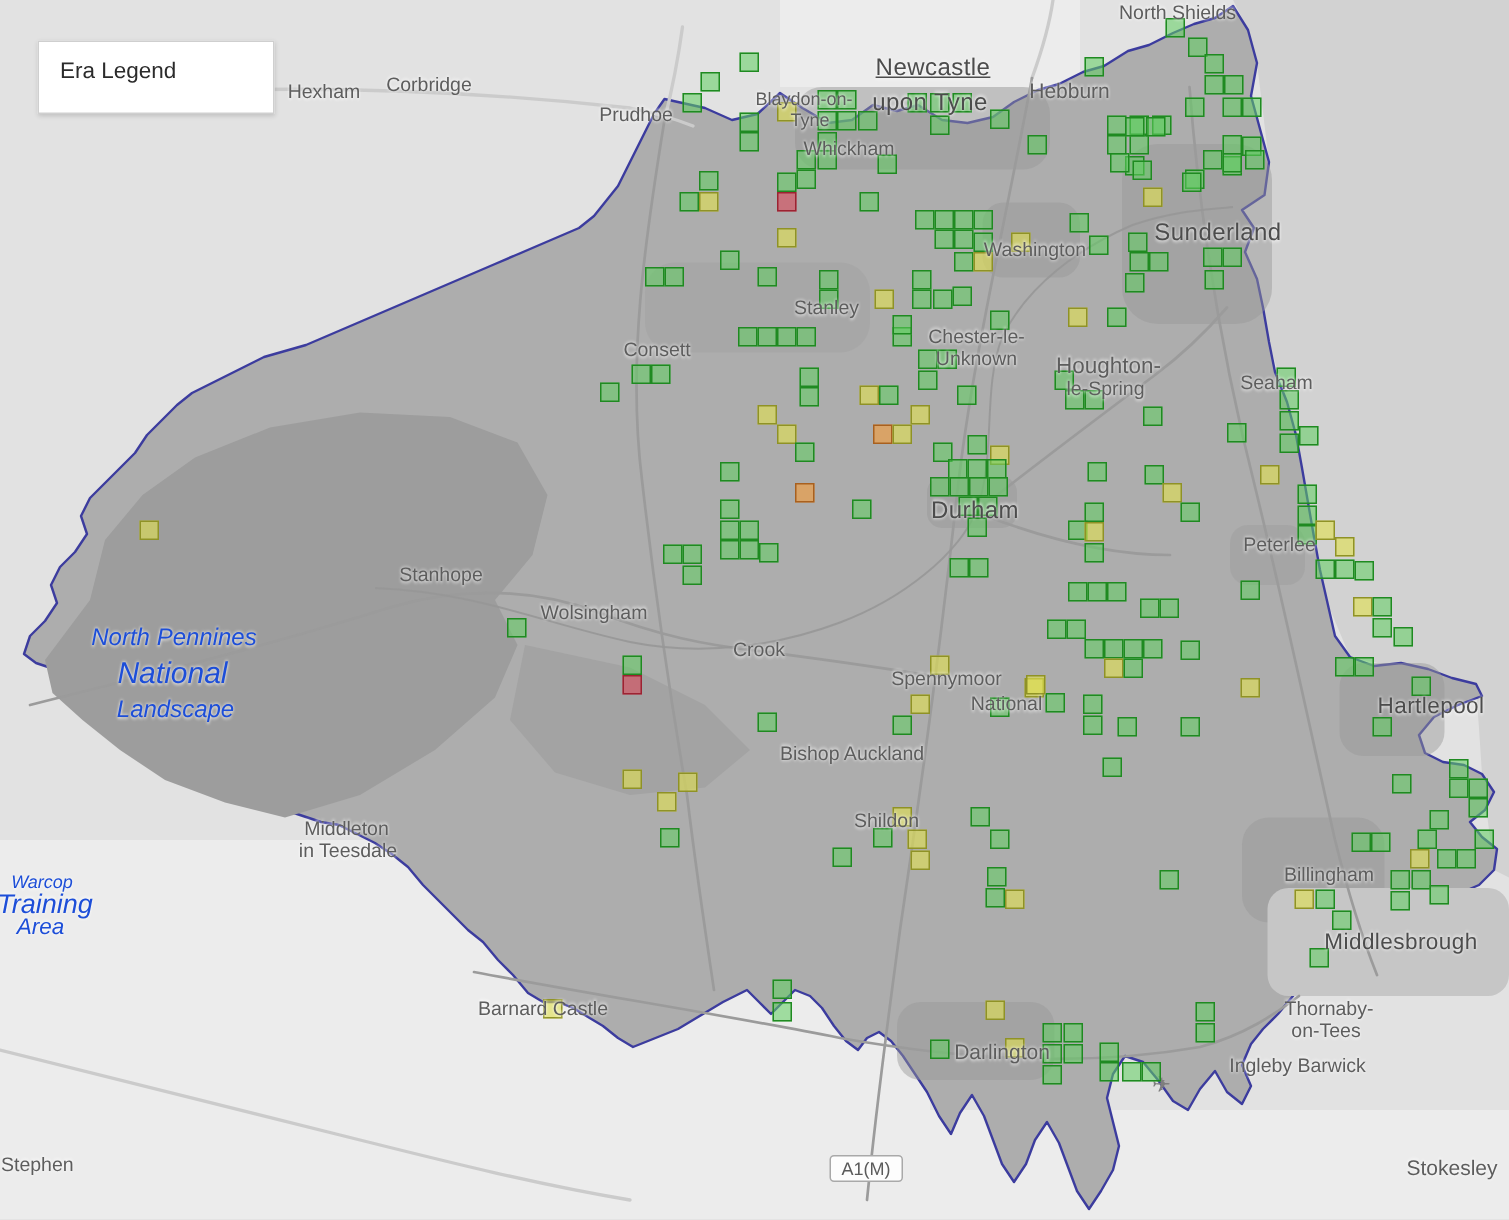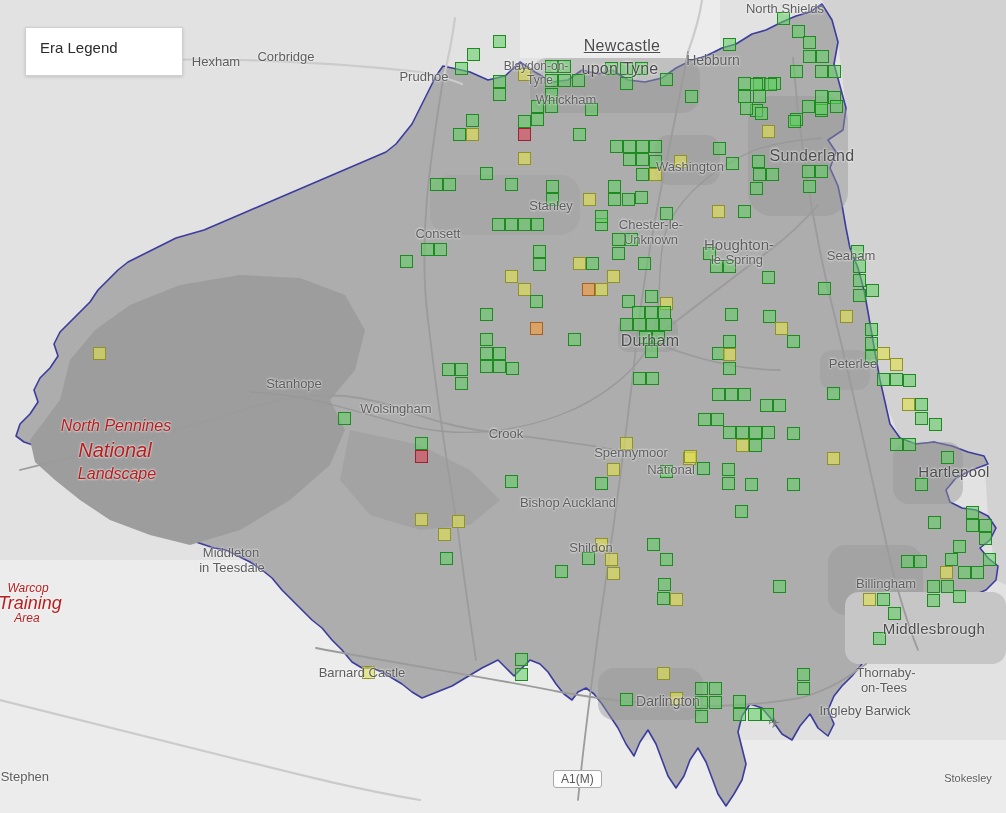--- a/index.html
+++ b/index.html
@@ -9,21 +9,21 @@
   #squares{position:absolute;left:0;top:0;width:100%;height:100%;z-index:10;}
   #labels{position:absolute;left:0;top:0;width:100%;height:100%;z-index:20;pointer-events:none;}
   .sq{position:absolute;width:11px;height:11px;border:1.5px solid;}
   .sq.g{background:rgba(97,208,97,.55);border-color:#1f8a21;}
   .sq.y{background:rgba(225,225,80,.62);border-color:#8f9226;}
   .sq.o{background:rgba(238,158,70,.68);border-color:#a8601f;}
   .sq.r{background:rgba(216,76,92,.62);border-color:#9c2332;}
   .map-label{position:absolute;transform:translate(-50%,-50%);white-space:nowrap;color:#5d5d5d;
              text-shadow:0 1px 2px rgba(255,255,255,.65),0 -1px 2px rgba(255,255,255,.65);}
   .map-label.city{color:#4c4c4c;letter-spacing:.3px;}
-  .map-label.area{color:#b91c1c;font-style:italic;}
+  .map-label.area{color:#1d4ed8;font-style:italic;}
   #legend{position:absolute;left:25px;top:27px;width:130px;z-index:30;background:#fff;
           border:1px solid #cfcfcf;box-shadow:0 1px 3px rgba(0,0,0,.15);padding:11px 12px 10px 14px;}
   #legend h3{margin:0 0 9px 0;font-size:15px;font-weight:400;color:#2b2b2b;}
   .leg-item{display:flex;align-items:center;margin:0 0 11px 0;}
   .leg-item:last-child{margin-bottom:2px;}
   .sw{width:12px;height:12px;border:1.5px solid;margin-right:9px;flex:0 0 auto;}
   .sw.g{background:#a9e7a4;border-color:#49a945;}
   .sw.y{background:#f2f4a2;border-color:#b2b544;}
   .sw.o{background:#f6cc9e;border-color:#c78441;}
   .sw.r{background:#f3a6b0;border-color:#cb5260;}
@@ -370,29 +370,29 @@
       <span class="map-label town" style="left: 568px; top: 502px; font-size: 13px;">Bishop Auckland</span>
       <span class="map-label town" style="left: 591px; top: 547px; font-size: 13px;">Shildon</span>
       <span class="map-label city" style="left: 954px; top: 471px; font-size: 15px;">Hartlepool</span>
       <span class="map-label area" style="left: 116px; top: 426px; font-size: 16px;">North Pennines</span>
       <span class="map-label area" style="left: 115px; top: 450px; font-size: 20px;">National</span>
       <span class="map-label area" style="left: 117px; top: 474px; font-size: 16px;">Landscape</span>
       <span class="map-label town" style="left: 231px; top: 552px; font-size: 13px;">Middleton</span>
       <span class="map-label town" style="left: 232px; top: 567px; font-size: 13px;">in Teesdale</span>
       <span class="map-label area" style="left: 28px; top: 588px; font-size: 12px;">Warcop</span>
       <span class="map-label area" style="left: 30px; top: 603px; font-size: 18px;">Training</span>
-      <span class="map-label area" style="left: 27px; top: 618px; font-size: 12px;">Area</span>
+      <span class="map-label area" style="left: 27px; top: 618px; font-size: 15px;">Area</span>
       <span class="map-label town" style="left: 886px; top: 583px; font-size: 13px;">Billingham</span>
       <span class="map-label city" style="left: 934px; top: 628px; font-size: 15px;">Middlesbrough</span>
       <span class="map-label town" style="left: 886px; top: 672px; font-size: 13px;">Thornaby-</span>
       <span class="map-label town" style="left: 884px; top: 687px; font-size: 13px;">on-Tees</span>
       <span class="map-label town" style="left: 865px; top: 710px; font-size: 13px;">Ingleby Barwick</span>
       <span class="map-label town" style="left: 362px; top: 672px; font-size: 13px;">Barnard Castle</span>
       <span class="map-label town" style="left: 668px; top: 701px; font-size: 14px;">Darlington</span>
-      <span class="map-label town" style="left: 968px; top: 778px; font-size: 11px;">Stokesley</span>
+      <span class="map-label town" style="left: 968px; top: 778px; font-size: 14px;">Stokesley</span>
       <span class="map-label town" style="left: 5px; top: 776px; font-size: 13px;">Kirkby Stephen</span>
     </div>
 
   <div id="roadbadge">A1(M)</div>
   <div id="airport">✈</div>
 
   <div id="legend">
     <h3>Era Legend</h3>
   </div>
 

